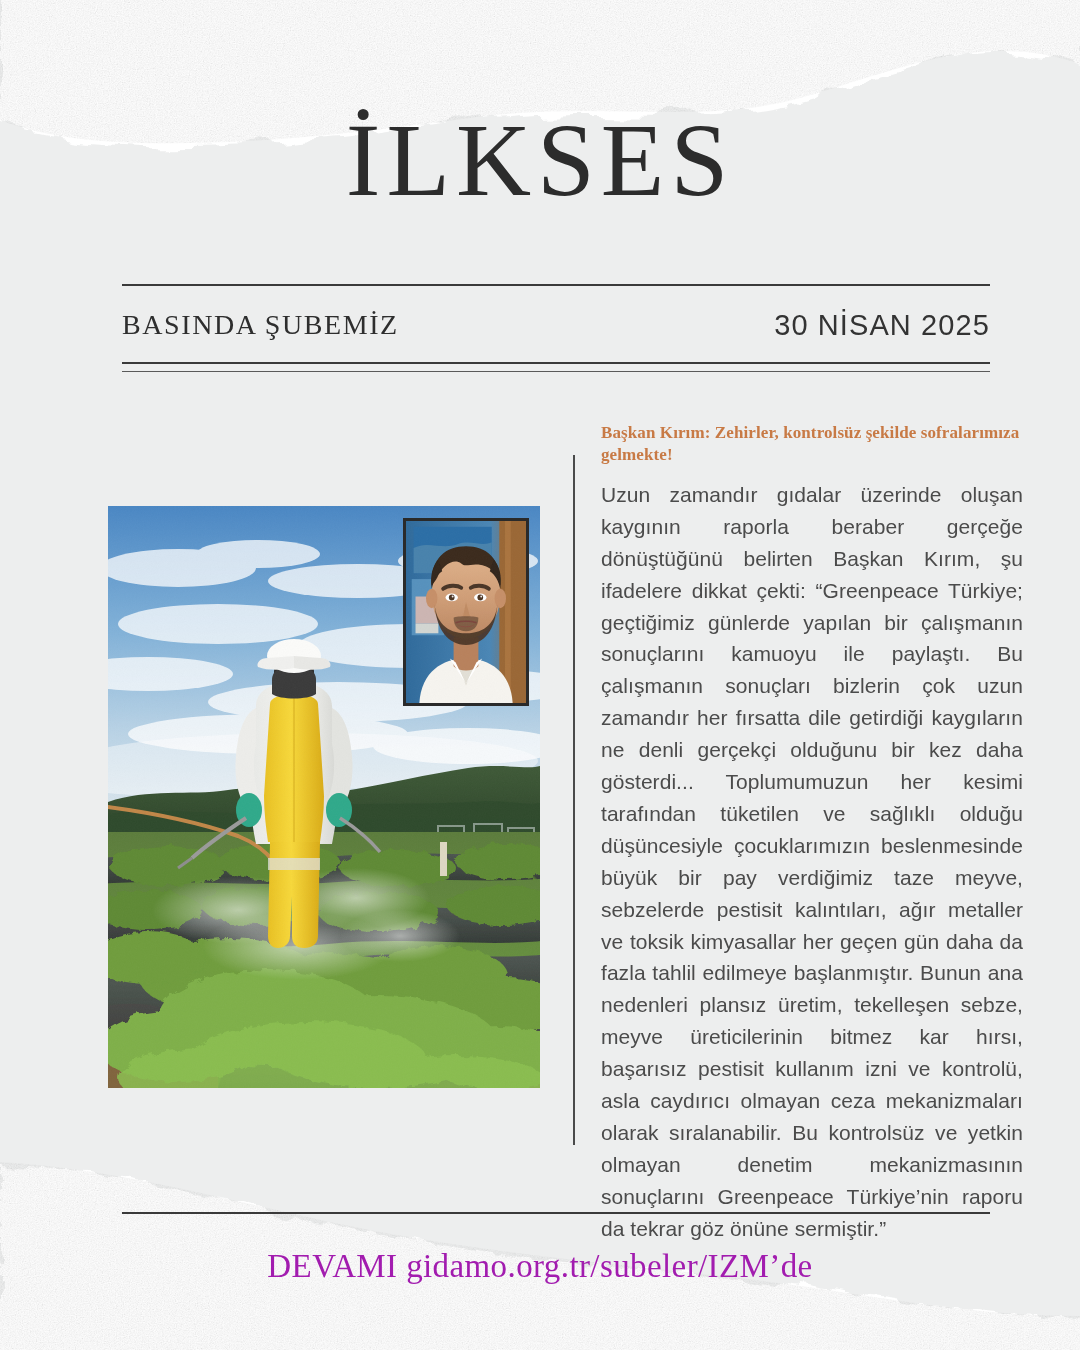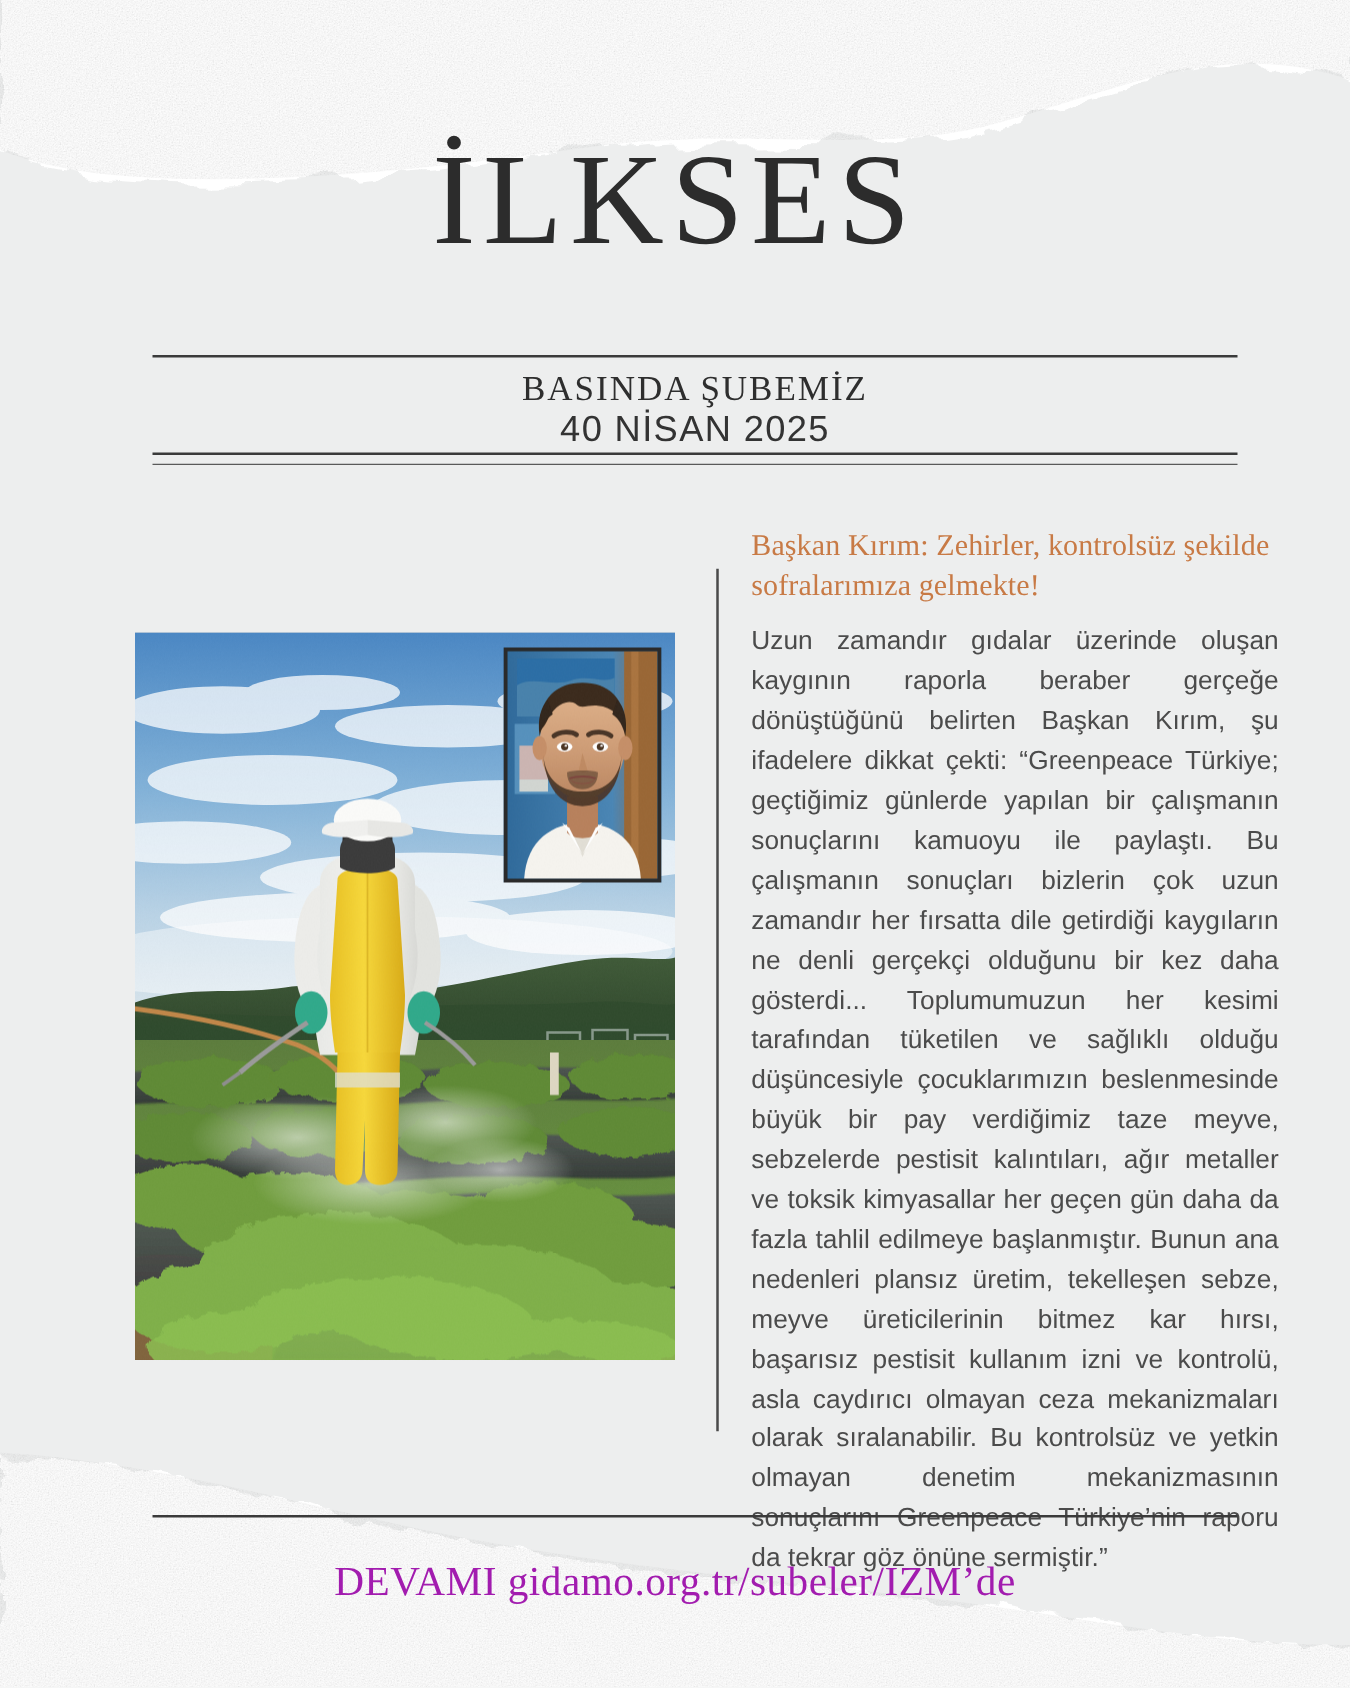--- a/index.html
+++ b/index.html
@@ -64,21 +64,20 @@
 
   .section-row {
     position: absolute;
     top: 296px;
     left: 122px;
     width: 868px;
     height: 58px;
     display: flex;
     align-items: center;
     justify-content: space-between;
-    flex-direction: column;
   }
   .section-label {
     font-family: "Liberation Serif", "DejaVu Serif", serif;
     font-size: 28px;
     letter-spacing: 1.6px;
     color: #2e2e2e;
   }
   .section-date {
     font-family: "Liberation Sans", sans-serif;
     font-size: 29px;
@@ -122,22 +121,22 @@
     border-left: 2px solid #4a4a4a;
   }
   .article {
     position: absolute;
     left: 601px;
     top: 422px;
     width: 422px;
   }
   .article-headline {
     font-family: "Liberation Serif", "DejaVu Serif", serif;
-    font-weight: normal;
-    font-size: 24px;
+    font-weight: bold;
+    font-size: 17px;
     line-height: 1.32;
     color: #c87a45;
     margin: 0 0 12px 0;
     letter-spacing: 0.1px;
   }
   .article-body {
     font-family: "Liberation Sans", sans-serif;
     font-size: 21px;
     line-height: 1.52;
     color: #4b4b4b;
@@ -213,21 +212,21 @@
   <div class="masthead">
     <div class="masthead-title">İLKSES</div>
   </div>
 
   <div class="rule rule-top"></div>
   <div class="rule rule-mid"></div>
   <div class="rule rule-bottom"></div>
 
   <div class="section-row">
     <div class="section-label">BASINDA ŞUBEMİZ</div>
-    <div class="section-date">40 NİSAN 2025</div>
+    <div class="section-date">30 NİSAN 2025</div>
   </div>
 
   <div class="photo-frame">
     <div class="photo-scene">
       <svg class="photo-svg" viewBox="0 0 432 582" preserveAspectRatio="none">
         <defs>
           <linearGradient id="skyGrad" x1="0" y1="0" x2="0" y2="1">
             <stop offset="0%" stop-color="#4a87c4"></stop>
             <stop offset="40%" stop-color="#7fb0d8"></stop>
             <stop offset="75%" stop-color="#b9d3e6"></stop>

